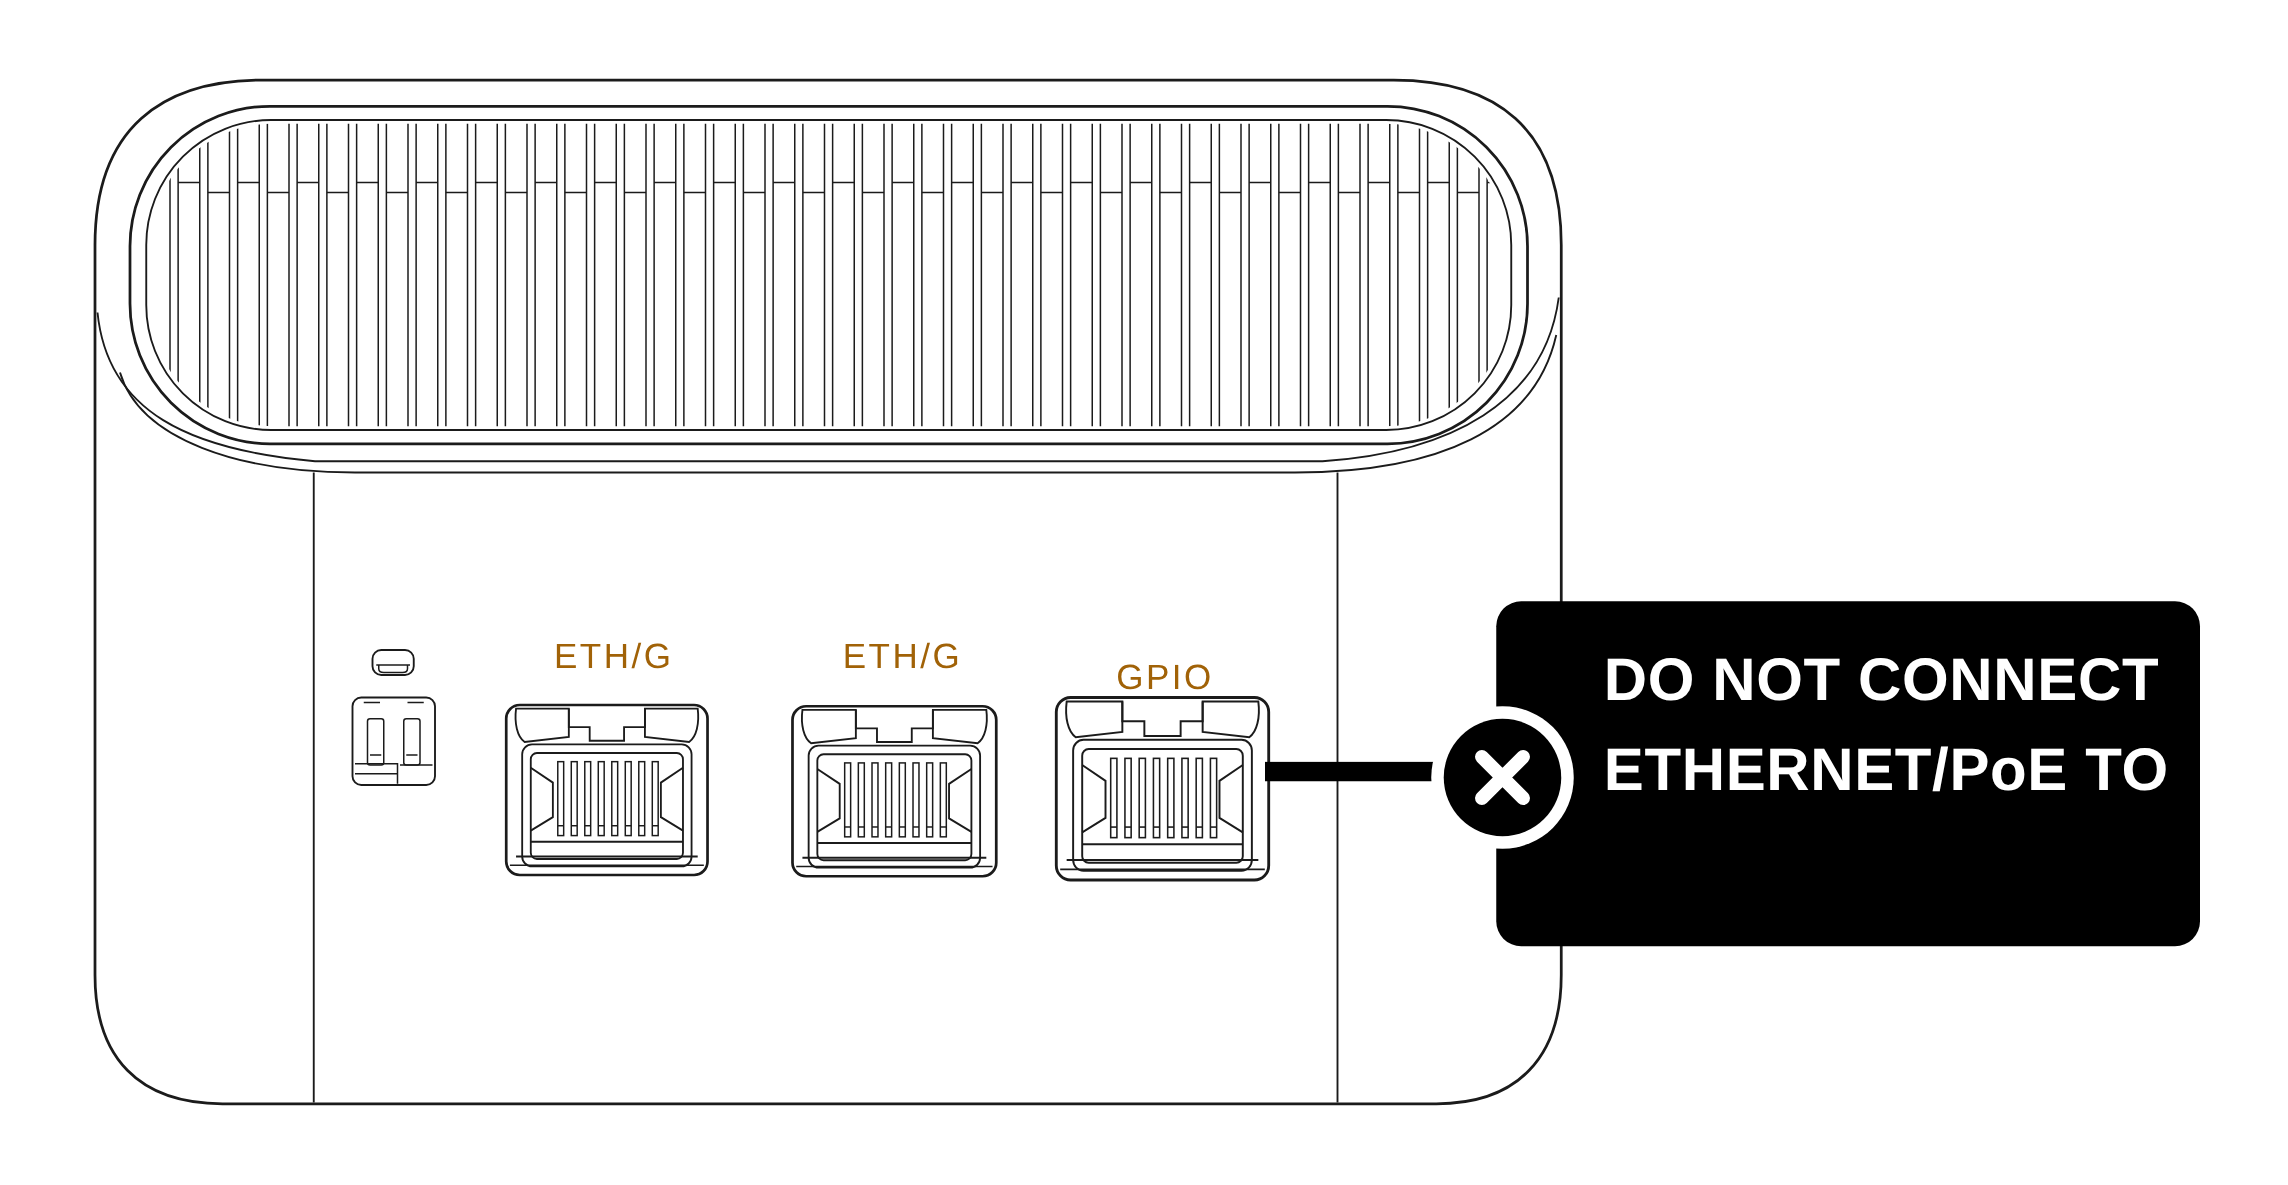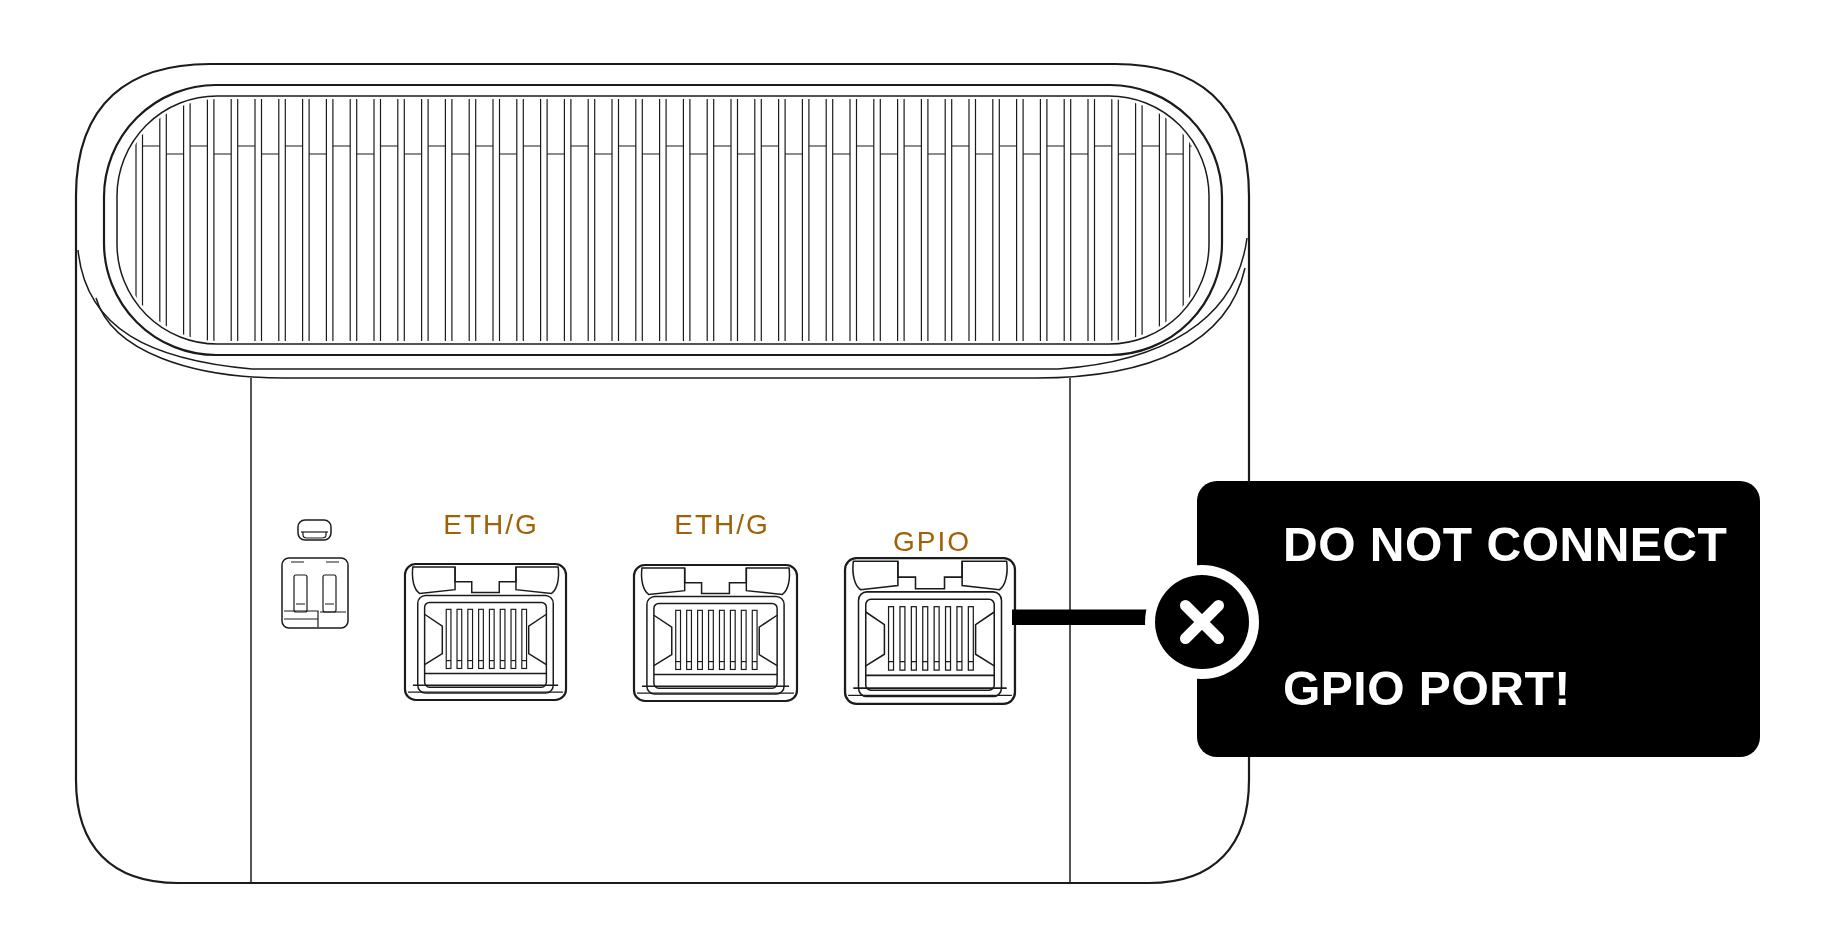--- a/index.html
+++ b/index.html
@@ -292,14 +292,14 @@
         <path d="M 1185.5,605.5 L 1218.5,638.5 M 1218.5,605.5 L 1185.5,638.5" stroke="#ffffff" stroke-width="11" stroke-linecap="round" fill="none"></path>
       </g>
     </g>
   </svg>
 
   <div class="port-label" style="left:491px;top:509px">ETH/G</div>
   <div class="port-label" style="left:722px;top:509px">ETH/G</div>
   <div class="port-label" style="left:932px;top:526px">GPIO</div>
 
   <div class="warn-line" style="top:519px">DO NOT CONNECT</div>
-  <div class="warn-line" style="top:663px">GPIO PORT!</div>
+  <div class="warn-line" style="top:591px">ETHERNET/PoE TO</div>
 </div>
 
 </body></html>

